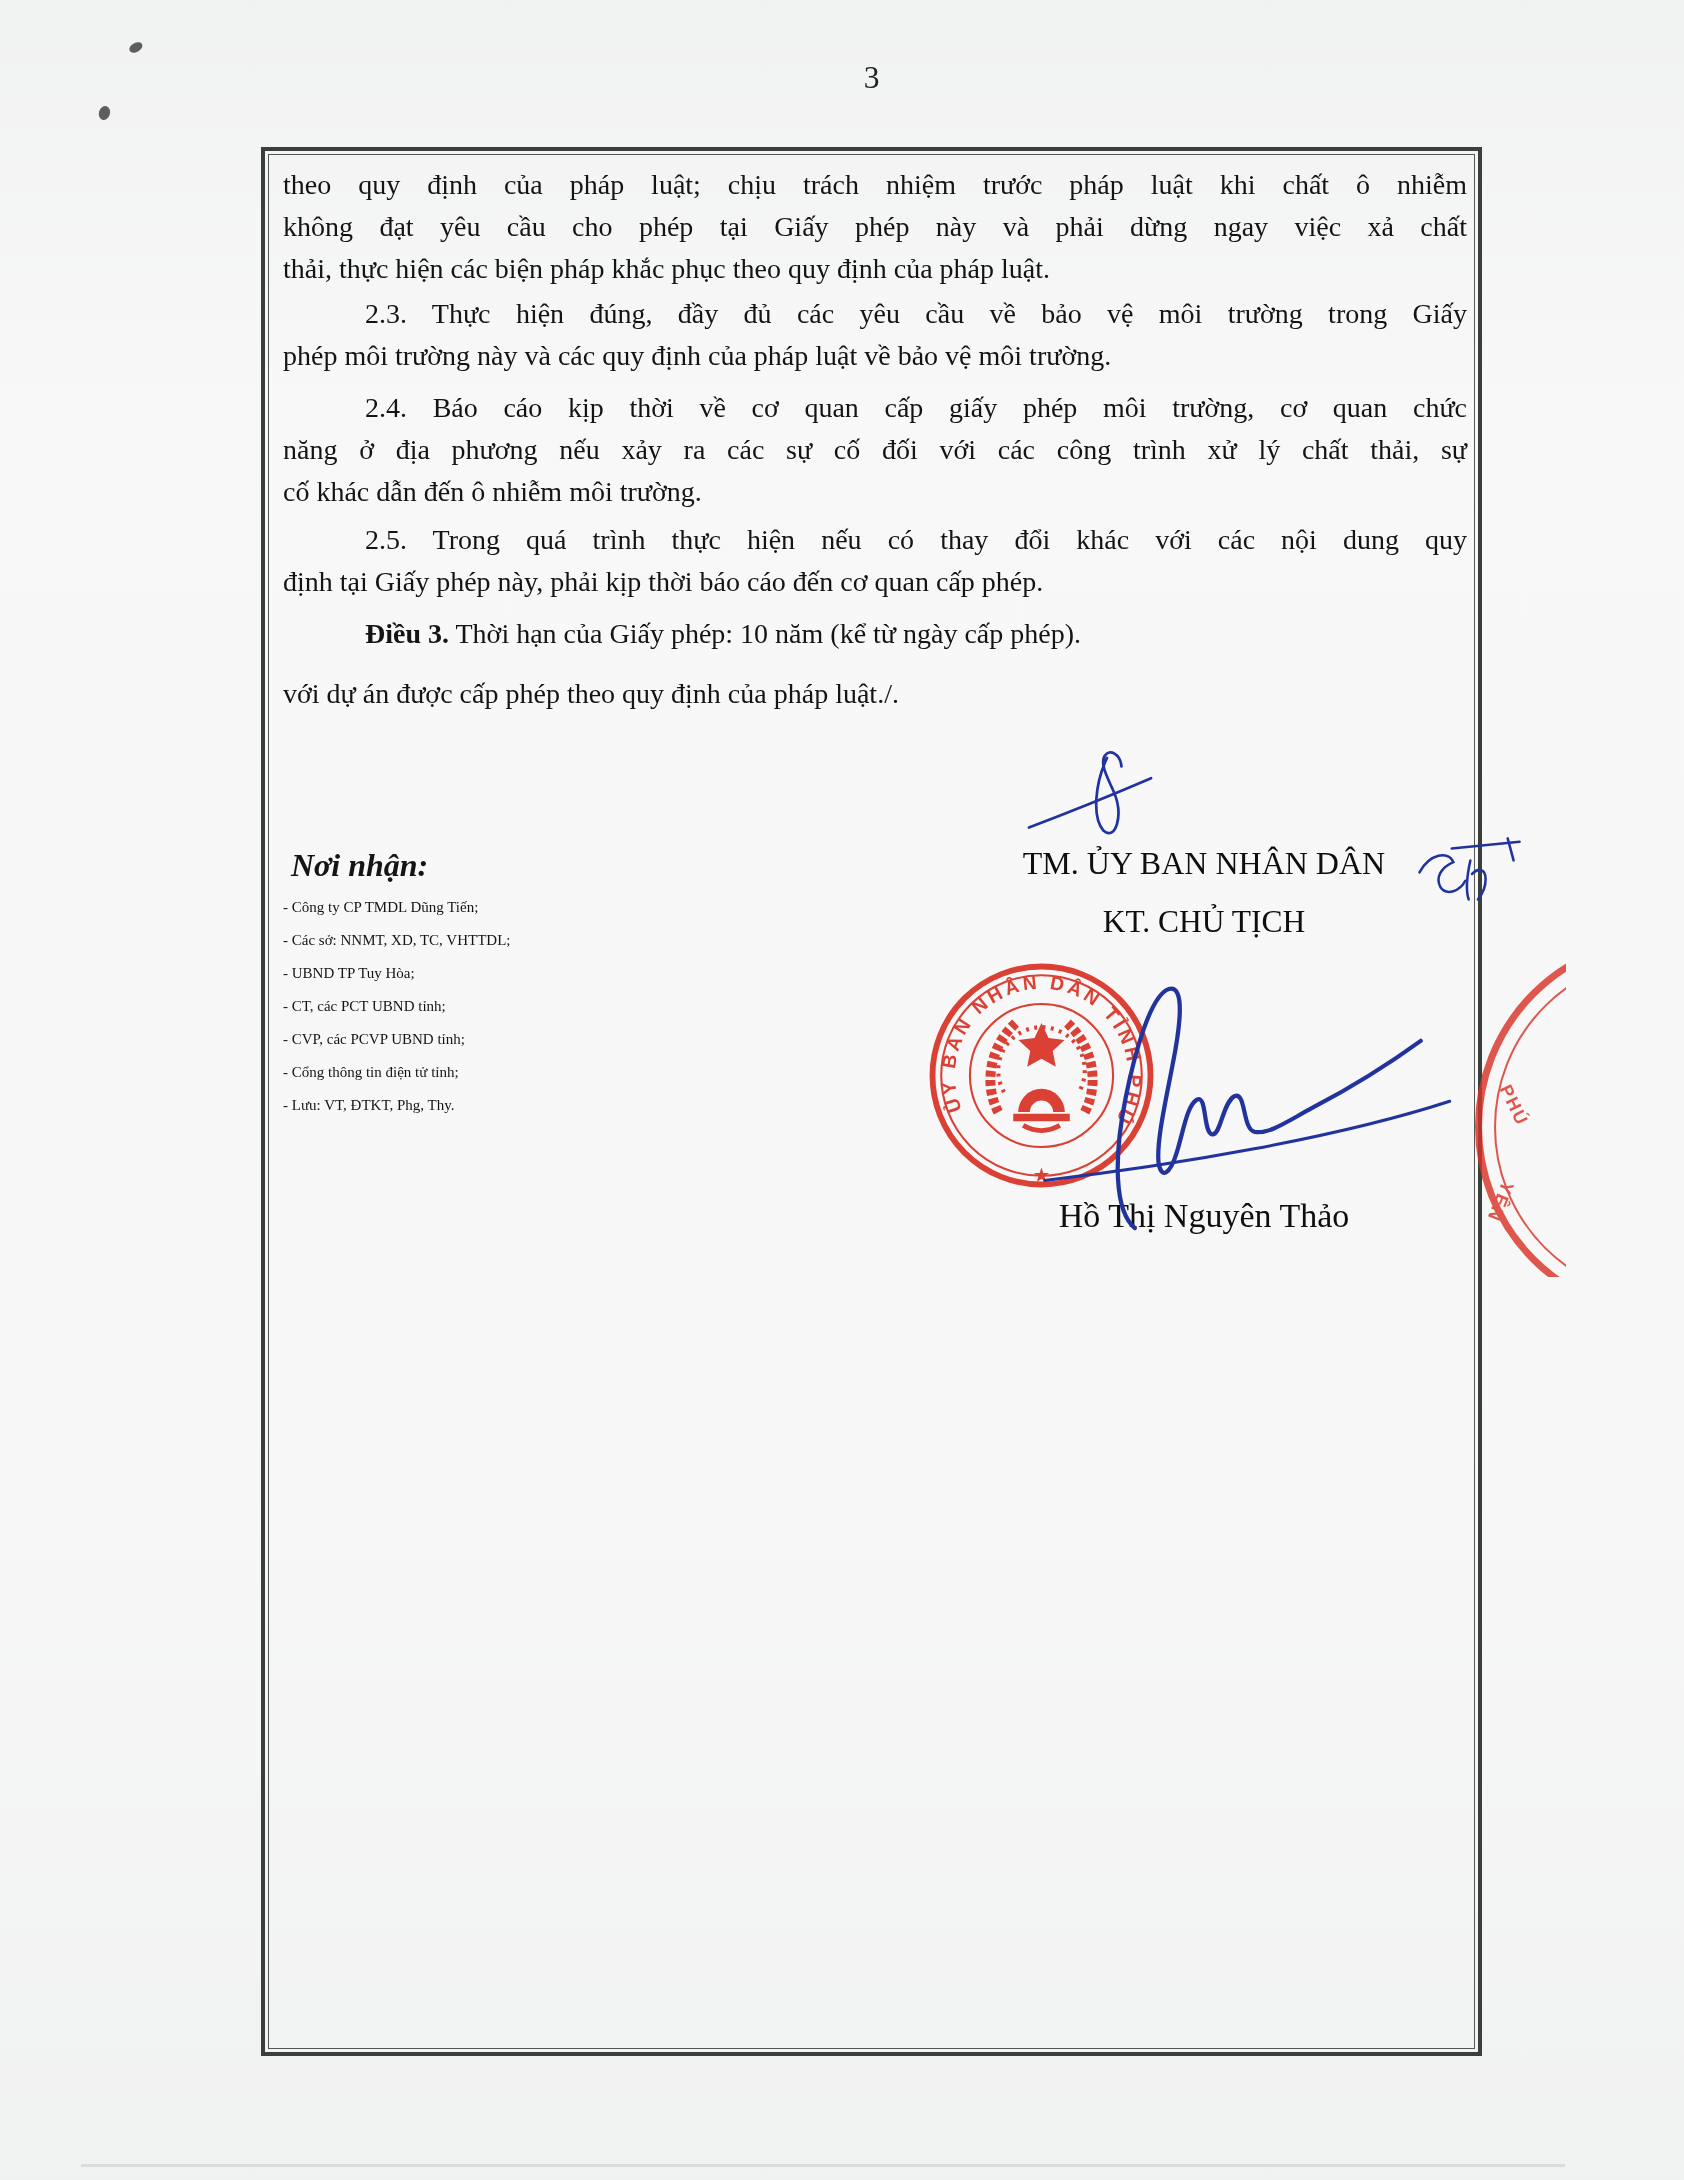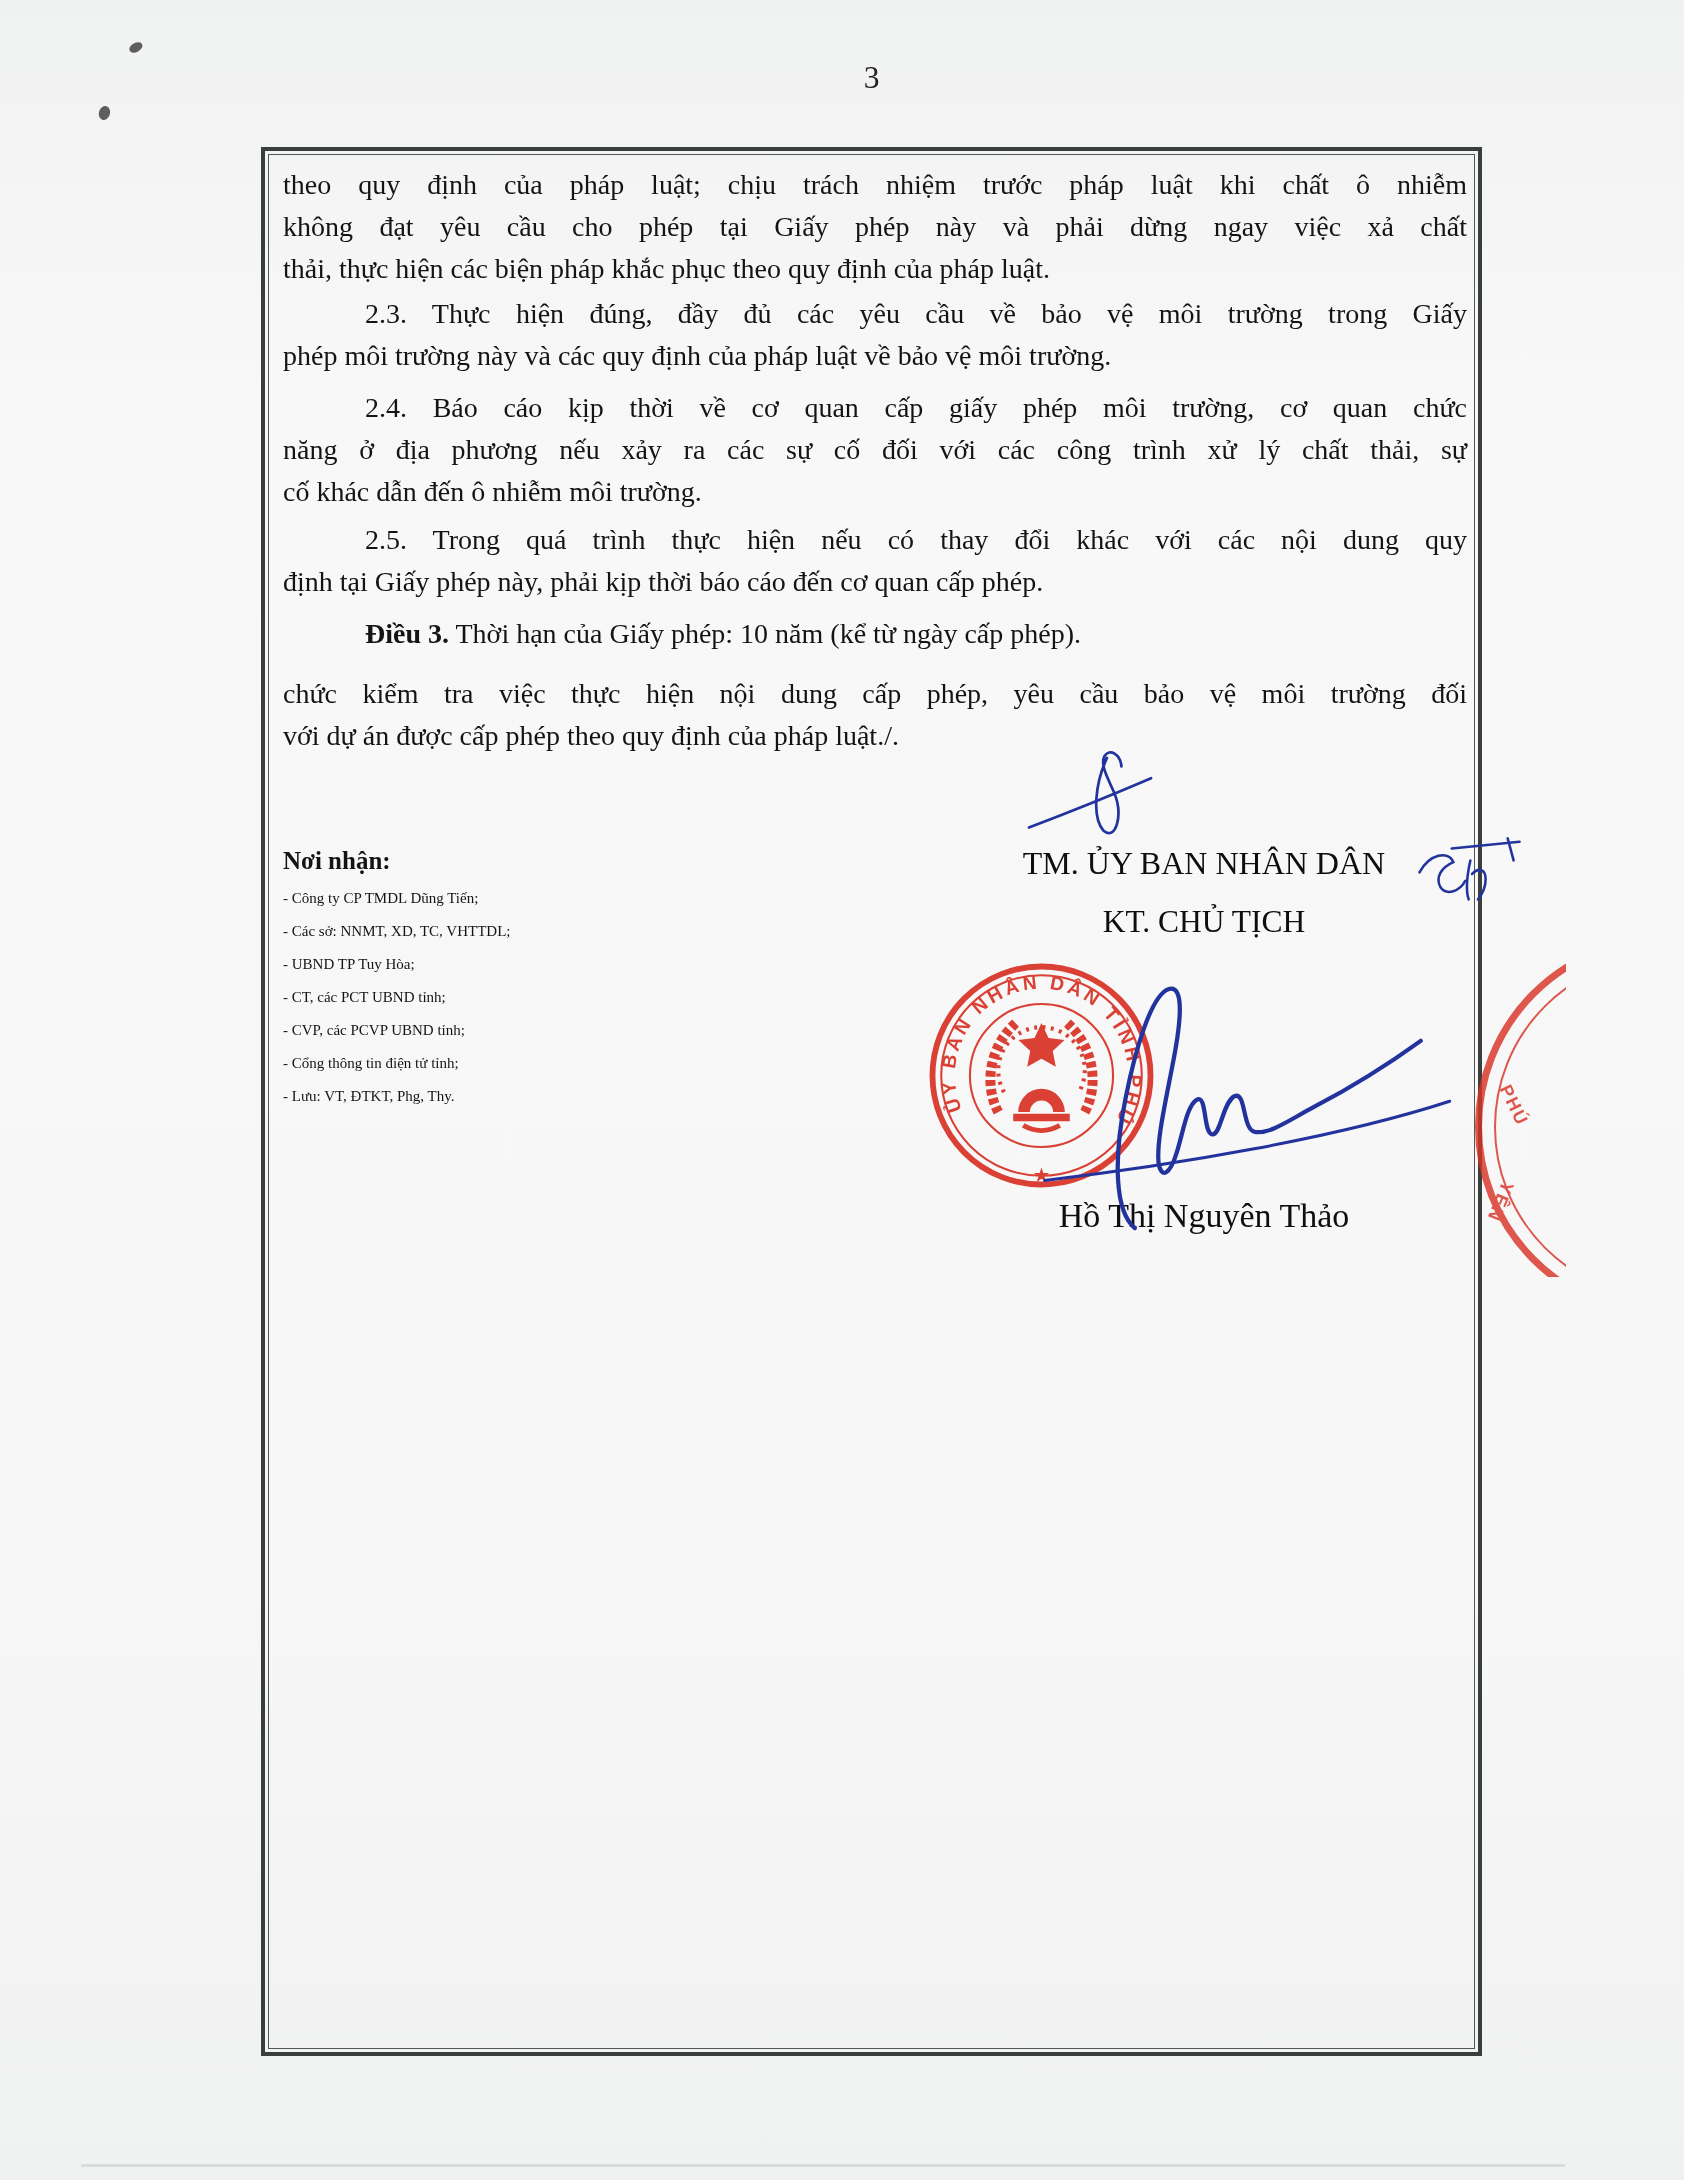--- a/index.html
+++ b/index.html
@@ -21,21 +21,21 @@
   .ind{text-indent:82px;}
   .p-1{top:164px;}
   .p-2{top:293px;}
   .p-3{top:387px;}
   .p-4{top:519px;}
   .p-5{top:613px;}
   .p-6{top:673px;}
   .lead{font-weight:bold;}
   
   .recipients{left:283px;top:847px;width:511px;color:#141414;}
-  .recipients-heading{font-size:25px;font-weight:bold;margin-bottom:6.8px;}
+  .recipients-heading{font-size:32px;font-weight:bold;font-style:italic;margin-bottom:6.8px;margin-left:8px;}
   .recipient-item{font-size:15px;line-height:33px;}
   
   .sigline{left:927px;width:554px;text-align:center;font-weight:normal;color:#0e0e0e;}
   .sig-org{top:845px;font-size:32px;}
   .sig-kt{top:904px;font-size:31.5px;}
   .sig-pho{top:957px;font-size:31.5px;}
   .sig-name{top:1197px;font-size:34px;}
   
   .seal-svg{left:925px;top:959px;width:233px;height:233px;z-index:2;opacity:.93;}
   .signature-svg{left:1014px;top:971px;width:451px;height:281px;z-index:4;}
@@ -89,21 +89,20 @@
   <div class="abs para p-4">
     <div class="bline just ind">2.5. Trong quá trình thực hiện nếu có thay đổi khác với các nội dung quy</div>
     <div class="bline">định tại Giấy phép này, phải kịp thời báo cáo đến cơ quan cấp phép.</div>
   </div>
 
   <div class="abs para p-5">
     <div class="bline ind"><span class="lead">Điều 3.</span><span> Thời hạn của Giấy phép: 10 năm (kể từ ngày cấp phép).</span></div>
   </div>
 
   <div class="abs para p-6">
-    <div class="bline just">chức kiểm tra việc thực hiện nội dung cấp phép, yêu cầu bảo vệ môi trường đối</div>
     <div class="bline">với dự án được cấp phép theo quy định của pháp luật./.</div>
   </div>
 
   <div class="abs recipients">
     <div class="recipients-heading">Nơi nhận:</div>
     <div class="recipient-item">- Công ty CP TMDL Dũng Tiến;</div>
     <div class="recipient-item">- Các sở: NNMT, XD, TC, VHTTDL;</div>
     <div class="recipient-item">- UBND TP Tuy Hòa;</div>
     <div class="recipient-item">- CT, các PCT UBND tỉnh;</div>
     <div class="recipient-item">- CVP, các PCVP UBND tỉnh;</div>

